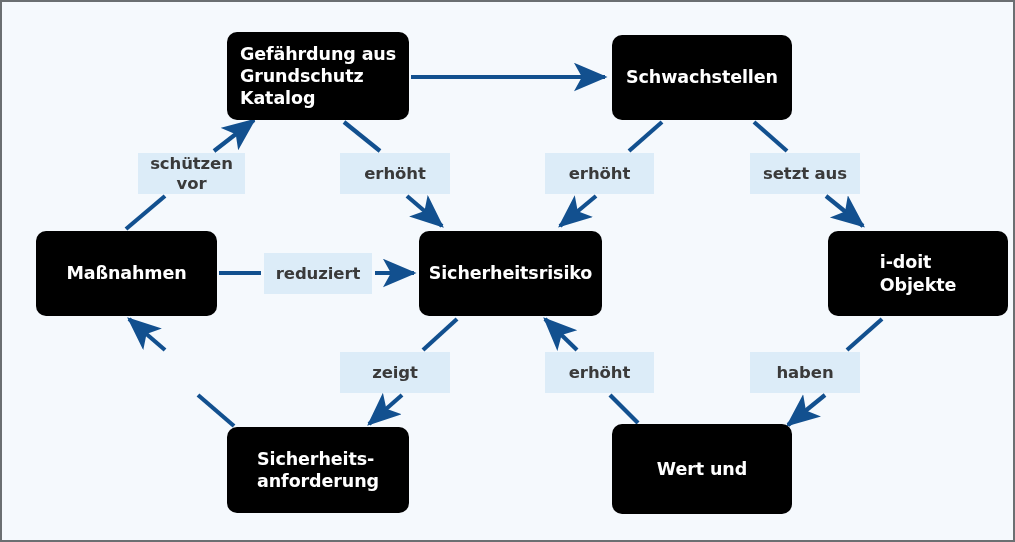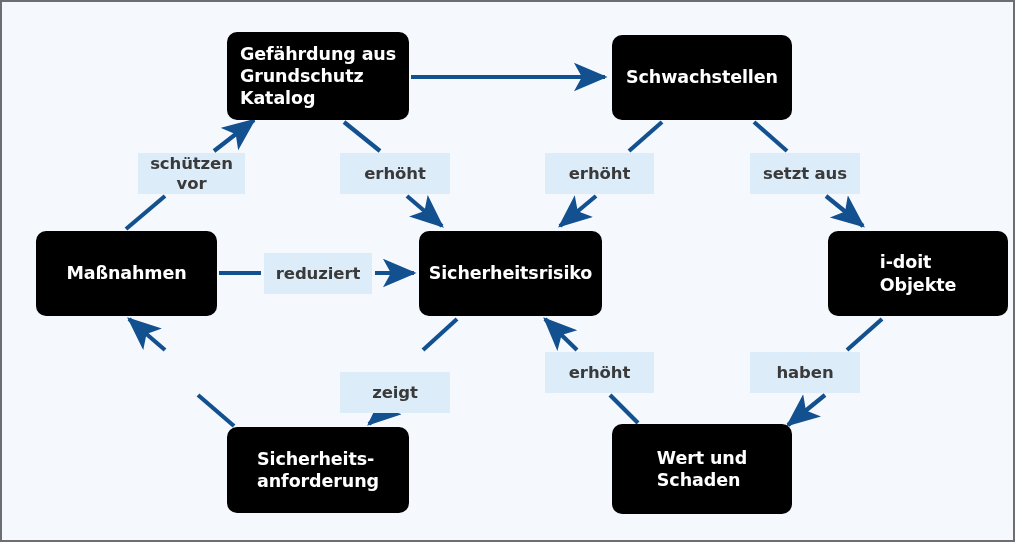--- a/index.html
+++ b/index.html
@@ -138,21 +138,20 @@
   <div class="node" style="left:225px;top:425px;width:182px;height:86px;">
     <div>
       <span>Sicherheits-</span>
       <span>anforderung</span>
     </div>
   </div>
 
   <div class="node" style="left:610px;top:422px;width:180px;height:90px;">
     <div>
       <span>Wert und</span>
-      <span>Schaden</span>
     </div>
   </div>
 
   <div class="edge-label" style="left:136px;top:151px;width:107px;height:41px;">
     <div>
       <span>schützen</span>
       <span>vor</span>
     </div>
   </div>
 
@@ -174,21 +173,21 @@
     </div>
   </div>
 
   <div class="edge-label" style="left:262px;top:251px;width:108px;height:41px;align-items:center;">
     <div>
       <span>reduziert</span>
     </div>
   </div>
 
 
-  <div class="edge-label" style="left:338px;top:370px;width:110px;height:41px;">
+  <div class="edge-label" style="left:338px;top:350px;width:110px;height:41px;">
     <div>
       <span>zeigt</span>
     </div>
   </div>
 
   <div class="edge-label" style="left:543px;top:350px;width:109px;height:41px;">
     <div>
       <span>erhöht</span>
     </div>
   </div>

